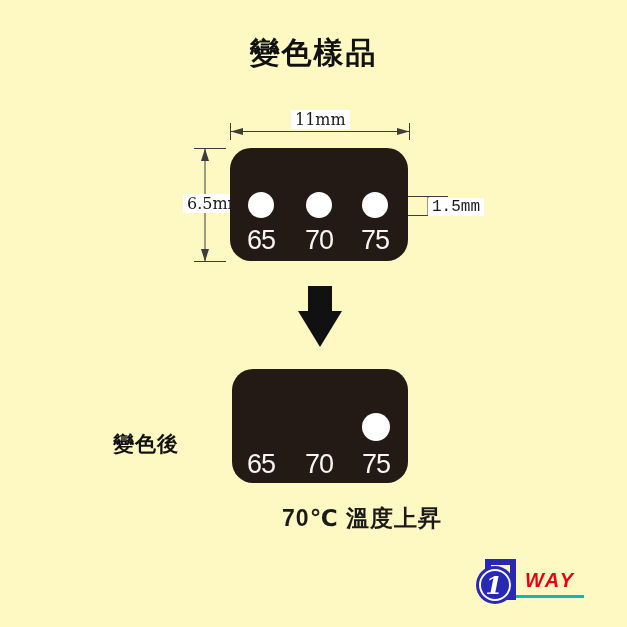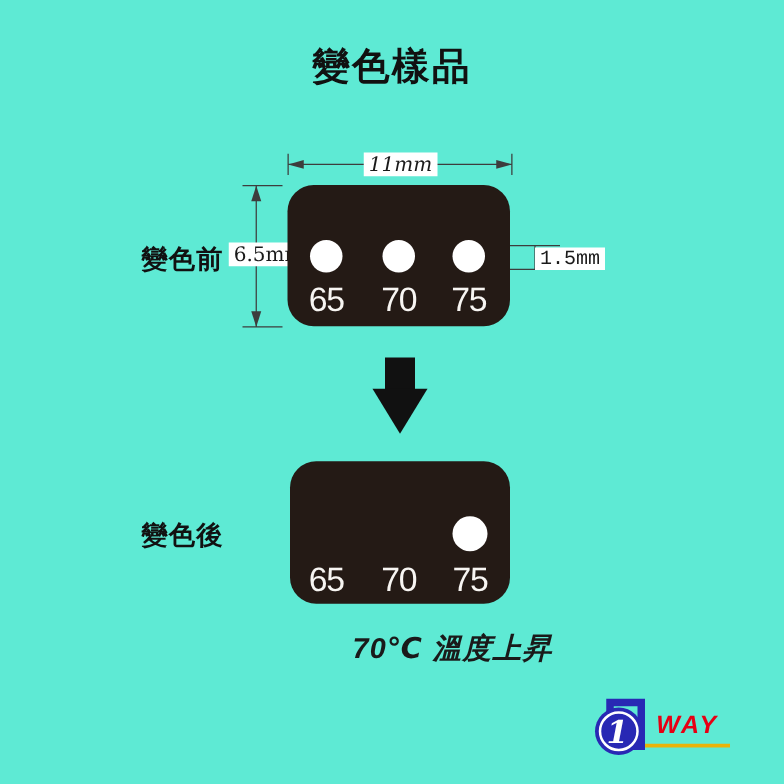--- a/index.html
+++ b/index.html
@@ -2,39 +2,39 @@
 <html><head>
 <meta charset="utf-8">
 <style>
   * { margin: 0; padding: 0; box-sizing: border-box; }
   html, body { background: #ffffff; }
   body { font-family: "Liberation Sans", "DejaVu Sans", sans-serif; }
 
   .canvas {
     position: relative;
     width: 627px; height: 627px;
-    background: #5eead4;
+    background: #fef9c3;
     overflow: hidden;
     margin: 0 auto;
   }
 
   .title {
     position: absolute; left: 0; top: 33px; width: 100%;
     text-align: center;
     font-size: 30px; font-weight: bold; color: #111;
     letter-spacing: 2px;
   }
 
   .side-label {
     position: absolute; left: 113px;
     font-size: 21px; font-weight: bold; color: #111;
     letter-spacing: 1px;
   }
   .label-before { top: 193px; }
-  .label-after  { top: 414px; }
+  .label-after  { top: 430px; }
 
   
   .panel { position: absolute; background: #241a15; border-radius: 21px; }
   .panel-before { left: 230px; top: 148px; width: 178px; height: 113px; }
   .panel-after  { left: 232px; top: 369px; width: 176px; height: 114px; }
 
   .spot {
     position: absolute; top: 44px; width: 50px;
     display: flex; flex-direction: column; align-items: center; gap: 9px;
   }
@@ -69,32 +69,32 @@
   .dim-left  { left: 190px; top: 142px; }
   .dim-right { left: 408px; top: 190px; }
 
   .dim-label {
     position: absolute;
     font-family: "DejaVu Serif", "Liberation Serif", serif;
     font-size: 16px; color: #1a1a1a;
     background: #ffffff; padding: 0 4px;
     white-space: nowrap;
   }
-  .dim-label-top   { left: 291px; top: 122px; font-style: italic; }
+  .dim-label-top   { left: 291px; top: 110px; }
   .dim-label-left  { left: 183px; top: 194px; }
   .dim-label-right { left: 428px; top: 198px; font-family: Liberation Mono, monospace; }
 
   .down-arrow { position: absolute; left: 296px; top: 284px; }
   .down-arrow rect, .down-arrow polygon { fill: #111111; }
 
   .caption {
     position: absolute; left: 272px; top: 503px; width: 180px;
     text-align: center;
     font-size: 23px; font-weight: 600; color: #1a1a1a;
-    letter-spacing: 1px; white-space: nowrap; font-style: italic;
+    letter-spacing: 1px; white-space: nowrap;
   }
 
   
   .logo { position: absolute; left: 462px; top: 552px; width: 165px; height: 58px; }
   .logo-square {
     position: absolute; left: 23px; top: 7px; width: 31px; height: 41px;
     border: 6px solid #2828b4; z-index: 1;
   }
   .logo-circle {
     position: absolute; left: 14px; top: 14px; width: 38px; height: 38px;
@@ -110,21 +110,21 @@
     font-family: "DejaVu Serif", "Liberation Serif", serif;
     font-style: italic; font-weight: bold;
     font-size: 25px; color: #ffffff;
     transform: translateX(-1px);
   }
   .logo-way {
     position: absolute; left: 54px; top: 17px; width: 68px;
     text-align: center;
     font-size: 20px; font-weight: bold; font-style: italic;
     color: #e60014; letter-spacing: 2px;
-    border-bottom: 3px solid #eab308; padding-bottom: 3px;
+    border-bottom: 3px solid #14b8a6; padding-bottom: 3px;
     z-index: 1;
   }
 </style>
 </head>
 <body>
 
 <div class="canvas">
 
   <h1 class="title">變色樣品</h1>
 
@@ -146,21 +146,20 @@
   </svg>
   <span class="dim-label dim-label-left">6.5mm</span>
 
   <svg class="dim dim-right" width="44" height="34" viewBox="0 0 44 34">
     <line x1="0" y1="6.5" x2="40" y2="6.5"></line>
     <line x1="0" y1="25.5" x2="40" y2="25.5"></line>
     <line x1="20" y1="6.5" x2="20" y2="25.5"></line>
   </svg>
   <span class="dim-label dim-label-right">1.5mm</span>
 
-  <span class="side-label label-before">變色前</span>
 
   <div class="panel panel-before">
     <div class="spot spot-1">
       <span class="hole"></span>
       <span class="temp">65</span>
     </div>
     <div class="spot spot-2">
       <span class="hole"></span>
       <span class="temp">70</span>
     </div>

